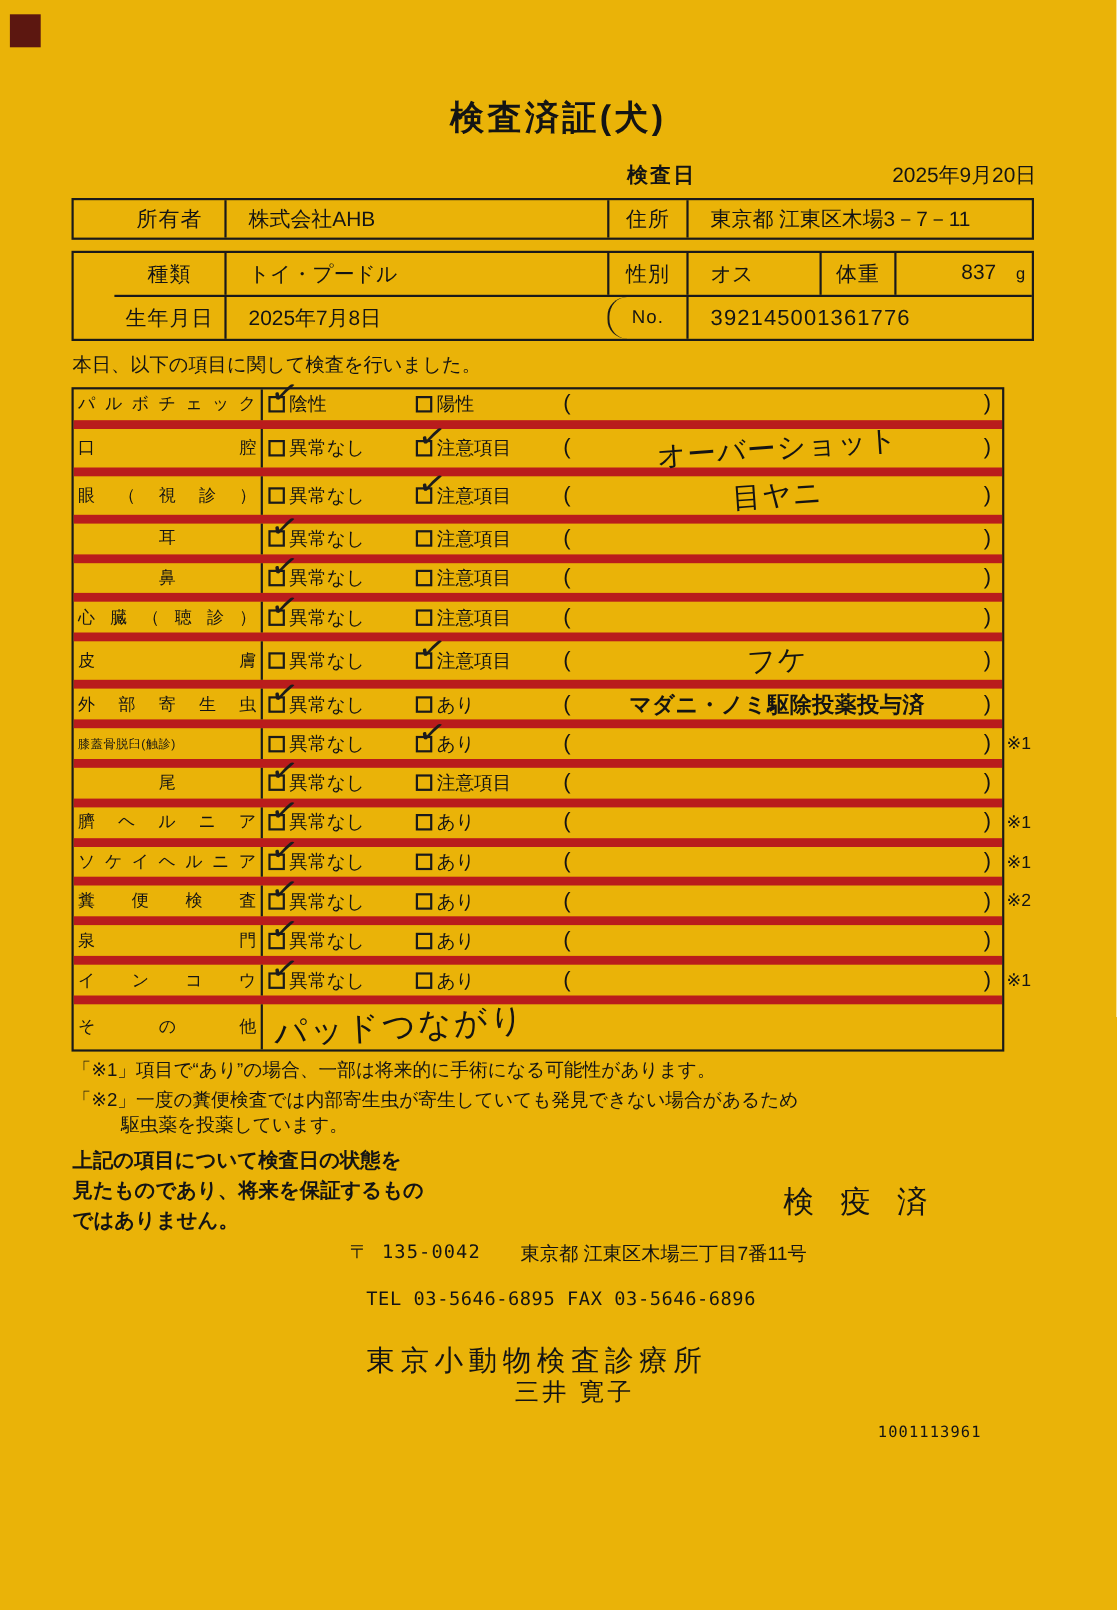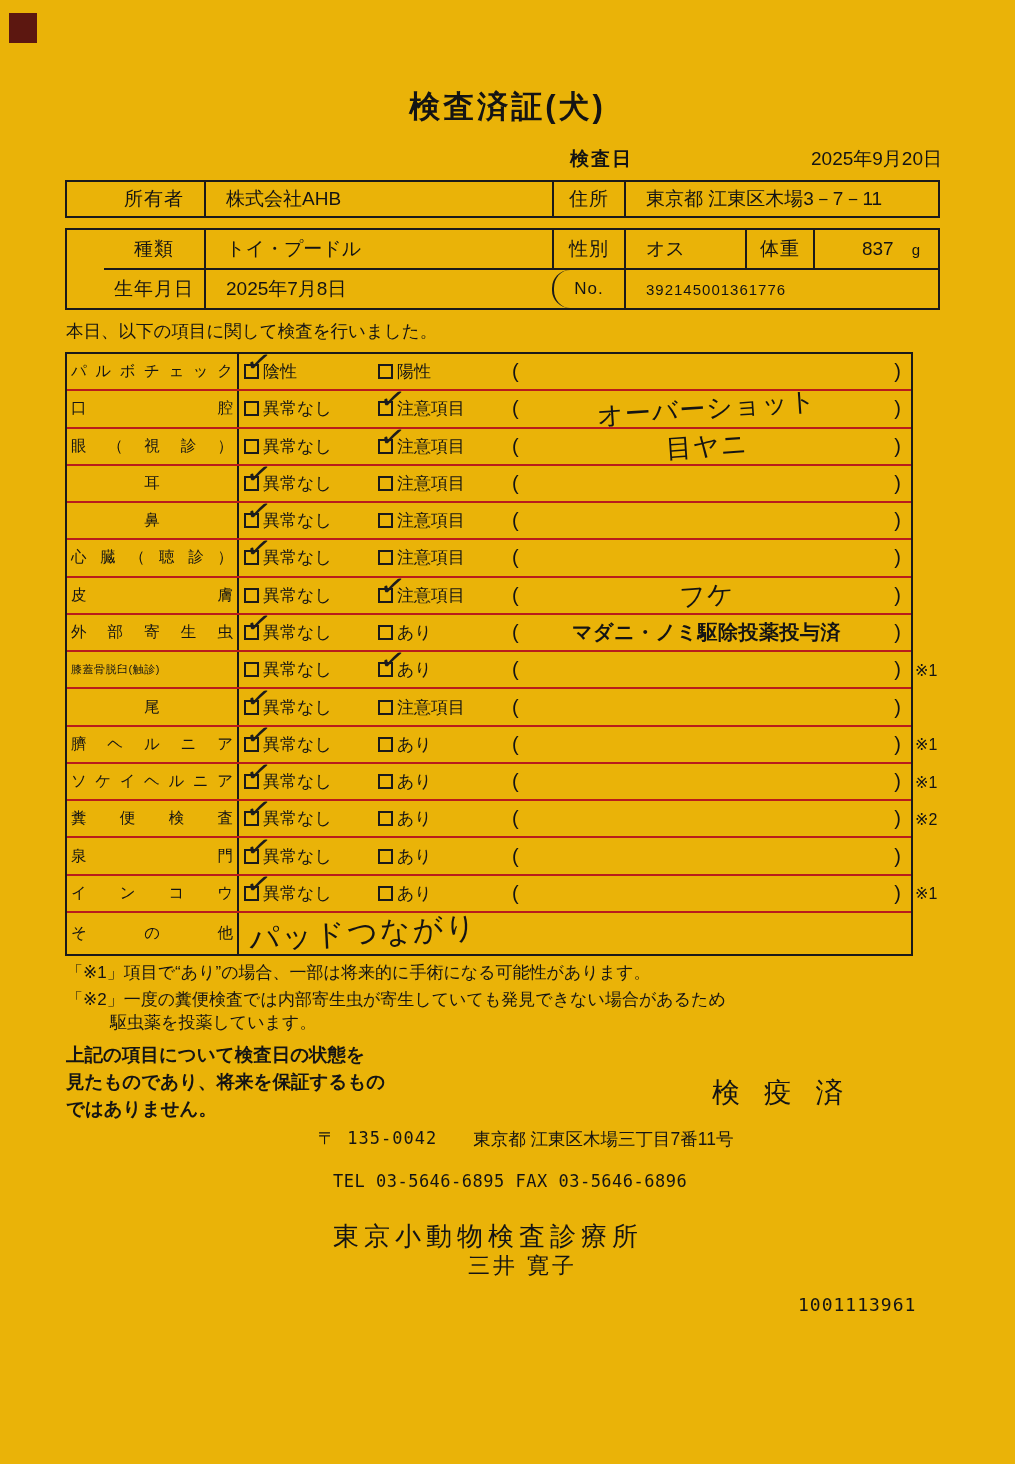--- a/index.html
+++ b/index.html
@@ -29,33 +29,33 @@
   .info-table{top:228px; height:82px;}
   .hrow{flex:1; display:flex;margin-left:37px;}
   .hrow + .hrow{border-top:2px solid #1a1a1a;}
   .hcell{display:flex; align-items:center; border-left:2px solid #1a1a1a; font-size:19px;}
   .hcell:first-child{border-left:none;}
   .hcell.lab{justify-content:center; letter-spacing:1px;}
   .hcell.val{padding-left:20px;}
   .w-c1{width:100px;} .w-c2{width:348px;} .w-c3{width:72px;}
   .w-sex{width:121px;} .w-wlab{width:68px;}
   .w-rest{flex:1;}
-  .weight-cell{justify-content:flex-end; padding-right:18px;}
+  .weight-cell{justify-content:flex-end; padding-right:6px;}
   .weight-cell .unit{font-size:15px; margin-left:18px;}
-  .no-val{font-size:15px; letter-spacing:1px;}
+  .no-val{font-size:20px; letter-spacing:1px;}
   .no-lab{font-size:17px;border-radius:18px;}
 
   .intro{position:absolute; top:319px; left:66px; font-size:17.5px;}
 
   
   .checklist{
     position:absolute; top:352px; left:65px; width:848px; height:604px;
     border:2px solid #1a1a1a; display:flex; flex-direction:column;
   }
-  .cl-row{flex:1; display:flex; border-bottom:2px solid #b91c1c; position:relative;}
+  .cl-row{flex:1; display:flex; border-bottom:8px solid #b91c1c; position:relative;}
   .cl-row:last-child{border-bottom:none;}
   .cl-label{width:172px; border-right:2px solid #1a1a1a; display:flex; align-items:center; padding:0 4px;}
   .cl-label .jl{display:block; width:100%; font-size:15.5px; text-align:justify; text-align-last:justify;}
   .cl-label .jl.center{text-align:center; text-align-last:center;}
   .cl-label .jl.tight{font-size:11px; letter-spacing:0.5px; text-align-last:left;}
   .cl-content{flex:1; display:flex; align-items:center; padding-left:5px; font-size:17px;}
   .opt{display:flex; align-items:center; width:134px;}
   .opt .box{width:15px; height:15px; border:2px solid #1a1a1a; margin-right:4px; position:relative; flex:none;}
   .tick{display:none; position:absolute; left:0px; top:-19px; font-size:30px; font-weight:bold;
         transform:rotate(10deg); color:#1c1c1c; line-height:1;}
@@ -76,21 +76,21 @@
   .disclaimer{position:absolute; top:1041px; left:66px; font-size:18.5px; font-weight:bold; line-height:27px;}
 
   .stamp{position:absolute; top:1074px; left:712px; font-size:28px; letter-spacing:8px;}
 
   .addr-line{position:absolute; top:1127px; left:318px; font-size:17.5px; display:flex; gap:36px;}
   .addr-line .postal{font-family:"DejaVu Sans Mono",monospace; font-size:17px; letter-spacing:1px;}
   .tel-line{position:absolute; top:1171px; left:333px; font-size:17px;
             font-family:"DejaVu Sans Mono",monospace; letter-spacing:0.5px;}
   .clinic{position:absolute; top:1219px; left:333px; font-size:26px; letter-spacing:5px;}
   .vet{position:absolute; top:1251px; left:468px; font-size:22px; letter-spacing:3px;}
-  .serial{position:absolute; top:1294px; left:798px; font-size:18px;
+  .serial{position:absolute; top:1294px; left:798px; font-size:14px;
           font-family:"DejaVu Sans Mono",monospace; letter-spacing:1px;}
 </style>
 </head>
 <body>
 
 <div class="page">
 
   <div class="corner-mark" style="background: rgb(92, 23, 16);"></div>
 
   <div class="doc-title">検査済証(犬)</div>

